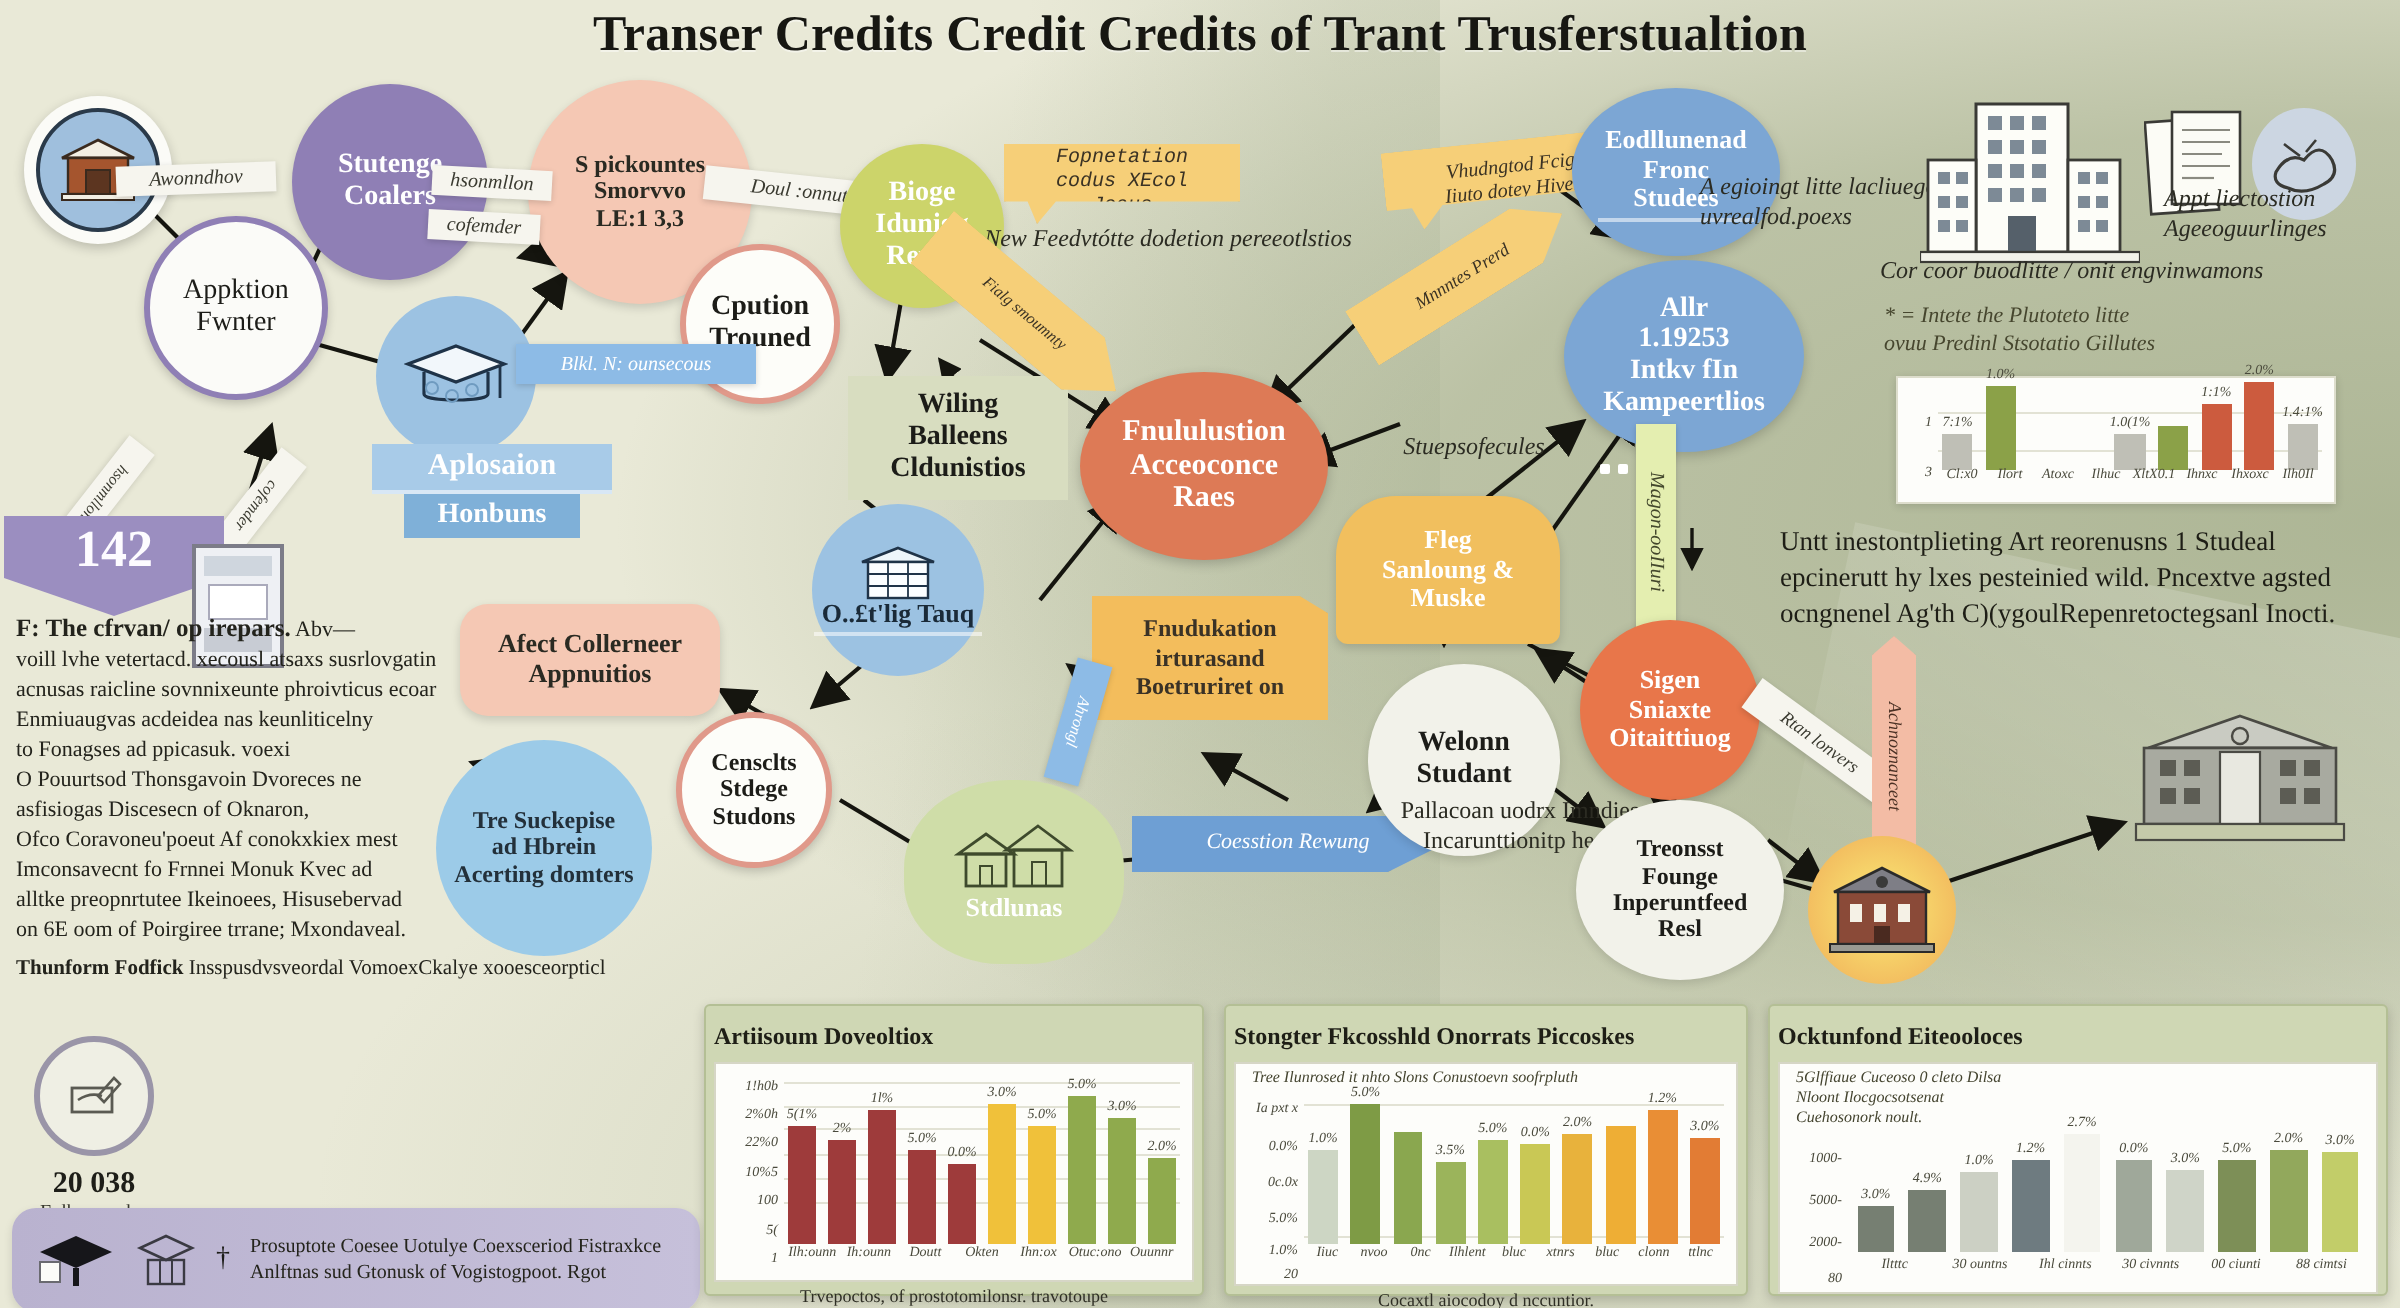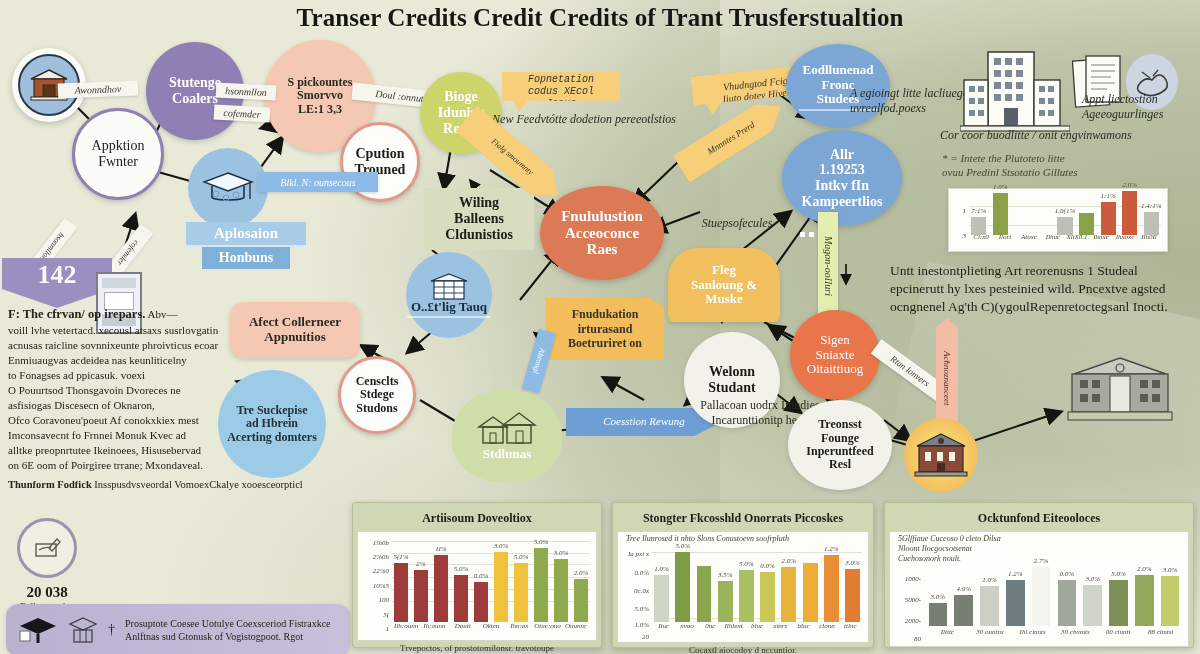--- a/index.html
+++ b/index.html
@@ -47,21 +47,21 @@
   .n-purple{background:#8f7fb5;color:#fff;font-weight:bold;box-shadow:0 2px 5px rgba(0,0,0,.18);}
   .n-peach{background:#f5c8b4;color:#2a2a22;font-weight:bold;box-shadow:0 2px 5px rgba(0,0,0,.15);}
   .n-white-pur{background:#fbfbf8;color:#1c1c18;font-weight:normal;border:3px solid #8f7fb5;box-shadow:0 2px 5px rgba(0,0,0,.18);}
   .n-white-red{background:#fdfdf9;color:#1c1c18;font-weight:bold;border:3px solid #e0998a;box-shadow:0 2px 5px rgba(0,0,0,.18);}
   .n-blue{background:#9ccbe8;color:#23303a;font-weight:bold;}
   .n-lime{background:#ccd46a;color:#fff;font-weight:bold;box-shadow:0 2px 5px rgba(0,0,0,.15);}
   .n-orange{background:#dd7a56;color:#fff;font-weight:bold;box-shadow:0 2px 6px rgba(0,0,0,.20);}
   .n-amber{background:#f1bf5e;color:#fff;font-weight:bold;box-shadow:0 2px 5px rgba(0,0,0,.15);}
   .n-steelblue{background:#7ca6d4;color:#fff;font-weight:bold;box-shadow:0 2px 6px rgba(0,0,0,.18);}
   .n-lightblue{background:#9cc2e2;color:#1a2a38;font-weight:bold;}
-  .n-coral{background:#e8764a;color:#fff;font-weight:normal;box-shadow:0 2px 6px rgba(0,0,0,.2);}
+  .n-coral{background:#e8764a;color:#fff;font-weight:bold;box-shadow:0 2px 6px rgba(0,0,0,.2);}
   .n-offwhite{background:#f2f2ea;color:#1c1c18;font-weight:bold;box-shadow:0 2px 5px rgba(0,0,0,.12);}
   .n-sagebox{background:#d7dcc0;color:#1c1c18;font-weight:bold;}
   .n-greenblob{background:#cfdda8;color:#fff;font-weight:bold;}
 
   
   .tag{position:absolute;display:flex;align-items:center;justify-content:center;
        text-align:center;line-height:1.2;box-sizing:border-box;padding:4px 8px;
        background:#f6cf78;color:#3a3224;font-style:italic;font-size:10px;
        box-shadow:0 1px 3px rgba(0,0,0,.18);}
   .tag.pin{clip-path:polygon(0 0,100% 0,100% 72%,22% 72%,14% 100%,10% 72%,0 72%);}
@@ -100,21 +100,21 @@
 
   
   .banner{position:absolute;display:flex;align-items:center;gap:10px;
           background:linear-gradient(90deg,#b9b2cf,#c6c0da);
           border-radius:12px;padding:6px 12px;box-shadow:0 2px 5px rgba(0,0,0,.12);}
   .banner .txt{font-size:10px;color:#24241c;line-height:1.3;}
 
   
   .card{position:absolute;background:#cfd7b4;border:1px solid #b4bf95;border-radius:3px;
         box-shadow:0 2px 6px rgba(0,0,0,.18);box-sizing:border-box;padding:4px;}
-  .card .hd{text-align:center;font-weight:bold;color:#1e1e16;padding:4px 0 5px;}
+  .card .hd{font-weight:bold;color:#1e1e16;padding:4px 0 5px;}
   .card .plot{background:#fdfdfa;border:1px solid #d6d6c6;box-sizing:border-box;position:relative;}
   .axisy{position:absolute;left:0;top:0;bottom:0;width:34px;}
   .axisy span{position:absolute;right:3px;transform:translateY(-50%);
               font-size:7px;color:#4a4a3c;font-style:italic;}
   .grid{position:absolute;left:34px;right:6px;top:0;bottom:18px;}
   .grid .gl{position:absolute;left:0;right:0;height:1px;background:#e2e2d4;}
   .bars{position:absolute;left:34px;right:6px;top:0;bottom:18px;
         display:flex;align-items:flex-end;justify-content:space-around;gap:2px;}
   .bw{flex:1;height:100%;display:flex;flex-direction:column;justify-content:flex-end;align-items:center;}
   .bar{width:78%;position:relative;}

